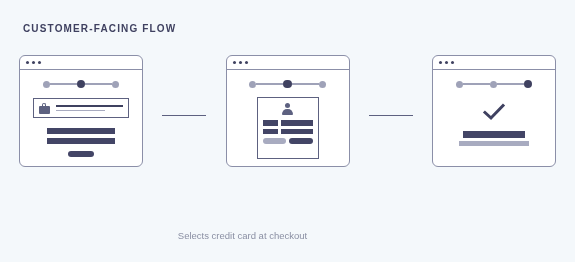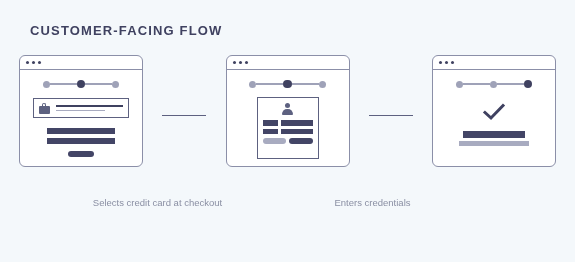--- a/index.html
+++ b/index.html
@@ -17,23 +17,23 @@
   .page {
     position: relative;
     width: 575px;
     height: 262px;
     background: #f4f8fb;
   }
 
   
   .section-title {
     position: absolute;
-    left: 30px;
+    left: 23px;
     top: 23px;
-    font-size: 13px;
+    font-size: 10px;
     font-weight: bold;
     letter-spacing: 1.15px;
     color: #3f4160;
     white-space: nowrap;
   }
 
   
   .flow-row {
     position: absolute;
     left: 0;
@@ -316,20 +316,21 @@
     justify-content: center;
   }
   .caption {
     width: 170px;
     text-align: center;
     font-size: 9.5px;
     color: #8a8fa3;
     line-height: 1.55;
     padding: 0 4px;
     box-sizing: border-box;
+    margin-top: 33px;
   }
   .caption-gap {
     flex: 0 0 45px;
   }
 </style>
 </head>
 <body>
 
 <div class="page">
 
@@ -455,17 +456,16 @@
 
         </div>
       </div>
     </div>
 
   </div>
 
   <div class="caption-row">
     <div class="caption">Selects credit card at checkout</div>
     <div class="caption-gap"></div>
-    <div class="caption">Enters credentials</div>
     <div class="caption-gap"></div>
   </div>
 
 </div>
 
 </body></html>

